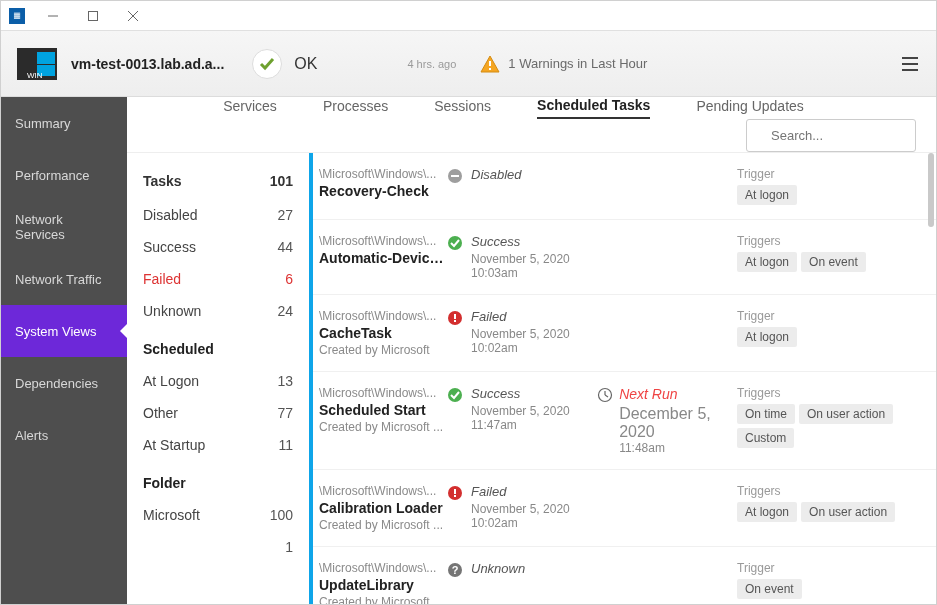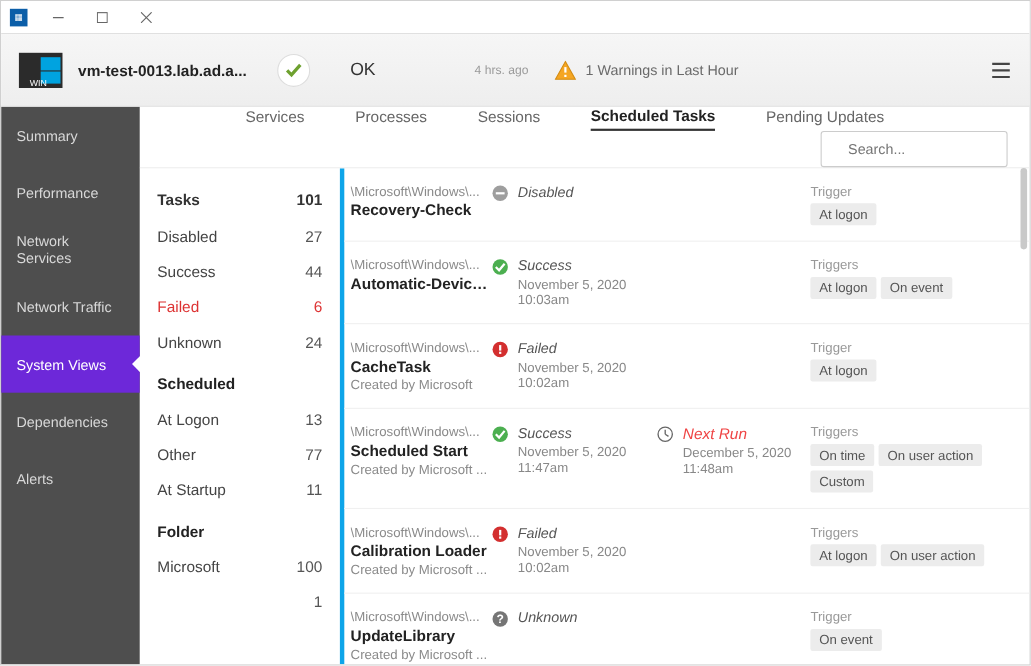--- a/index.html
+++ b/index.html
@@ -7,21 +7,21 @@
 
 .titlebar { height: 30px; display: flex; align-items: center; padding: 0 8px; background: #fff; border-bottom: 1px solid #e0e0e0; }
 .titlebar .app-icon { width: 16px; height: 16px; background: #0b5ea8; margin-right: 8px; display: inline-flex; align-items: center; justify-content: center; color: #fff; font-size: 8px; }
 .titlebar .title { color: #666; font-size: 12px; flex: 1; }
 .titlebar .win-btn { width: 40px; height: 30px; display: flex; align-items: center; justify-content: center; color: #666; }
 
 .header { height: 66px; background: linear-gradient(#f6f6f6,#eeeeee); display: flex; align-items: center; padding: 0 16px; border-bottom: 1px solid #dcdcdc; }
 .header .host-icon { width: 40px; height: 40px; margin-right: 14px; }
 .header .host-info .name { font-weight: 600; font-size: 14px; color: #222; }
 .header .host-info .ip { font-size: 13px; color: #7a7a7a; margin-top: 2px; }
-.header .status-wrap { display: flex; align-items: center; margin-left: 28px; gap: 24px; }
+.header .status-wrap { display: flex; align-items: center; margin-left: 28px; }
 .header .status-circle { width: 30px; height: 30px; border-radius: 50%; background: #fff; border: 1px solid #ddd; display: flex; align-items: center; justify-content: center; margin-right: 12px; }
 .header .status-text { font-size: 16px; color: #333; font-weight: 400; }
 .header .age { margin-left: 90px; font-size: 11px; color: #9a9a9a; }
 .header .warn-wrap { display: flex; align-items: center; margin-left: 24px; }
 .header .warn-wrap svg { margin-right: 8px; }
 .header .warn-text { font-size: 13px; color: #6a6a6a; }
 .header .menu-btn { margin-left: auto; }
 
 .body { flex: 1; display: flex; overflow: hidden; }
 
@@ -54,21 +54,21 @@
 .col1 .name { font-size: 14px; color: #222; font-weight: 600; margin-top: 2px; white-space: nowrap; overflow: hidden; text-overflow: ellipsis; }
 .col1 .created { font-size: 12px; color: #8a8a8a; margin-top: 2px; white-space: nowrap; overflow: hidden; text-overflow: ellipsis; }
 .col2 { width: 150px; display: flex; }
 .col2 .icon { width: 18px; margin-right: 6px; margin-top: 1px; }
 .col2 .status-label { font-size: 13px; font-style: italic; color: #555; }
 .col2 .date { font-size: 12px; color: #888; margin-top: 3px; }
 .col2 .time { font-size: 12px; color: #888; }
 .col3 { width: 140px; display: flex; }
 .col3 .icon { width: 18px; margin-right: 6px; margin-top: 1px; }
 .col3 .label { font-size: 14px; font-style: italic; color: #ef4444; }
-.col3 .date { font-size: 12px; color: #888; margin-top: 3px; }
+.col3 .date { font-size: 16px; color: #888; margin-top: 3px; }
 .col3 .time { font-size: 12px; color: #888; }
 .col4 { flex: 1; }
 .col4 .trigger-label { font-size: 12px; color: #999; }
 .tags { margin-top: 4px; display: flex; flex-wrap: wrap; gap: 4px; }
 .tag { background: #ececec; color: #555; font-size: 12px; padding: 3px 8px; border-radius: 2px; }
 
 svg { display: block; }
 </style>
 </head>
 <body>

